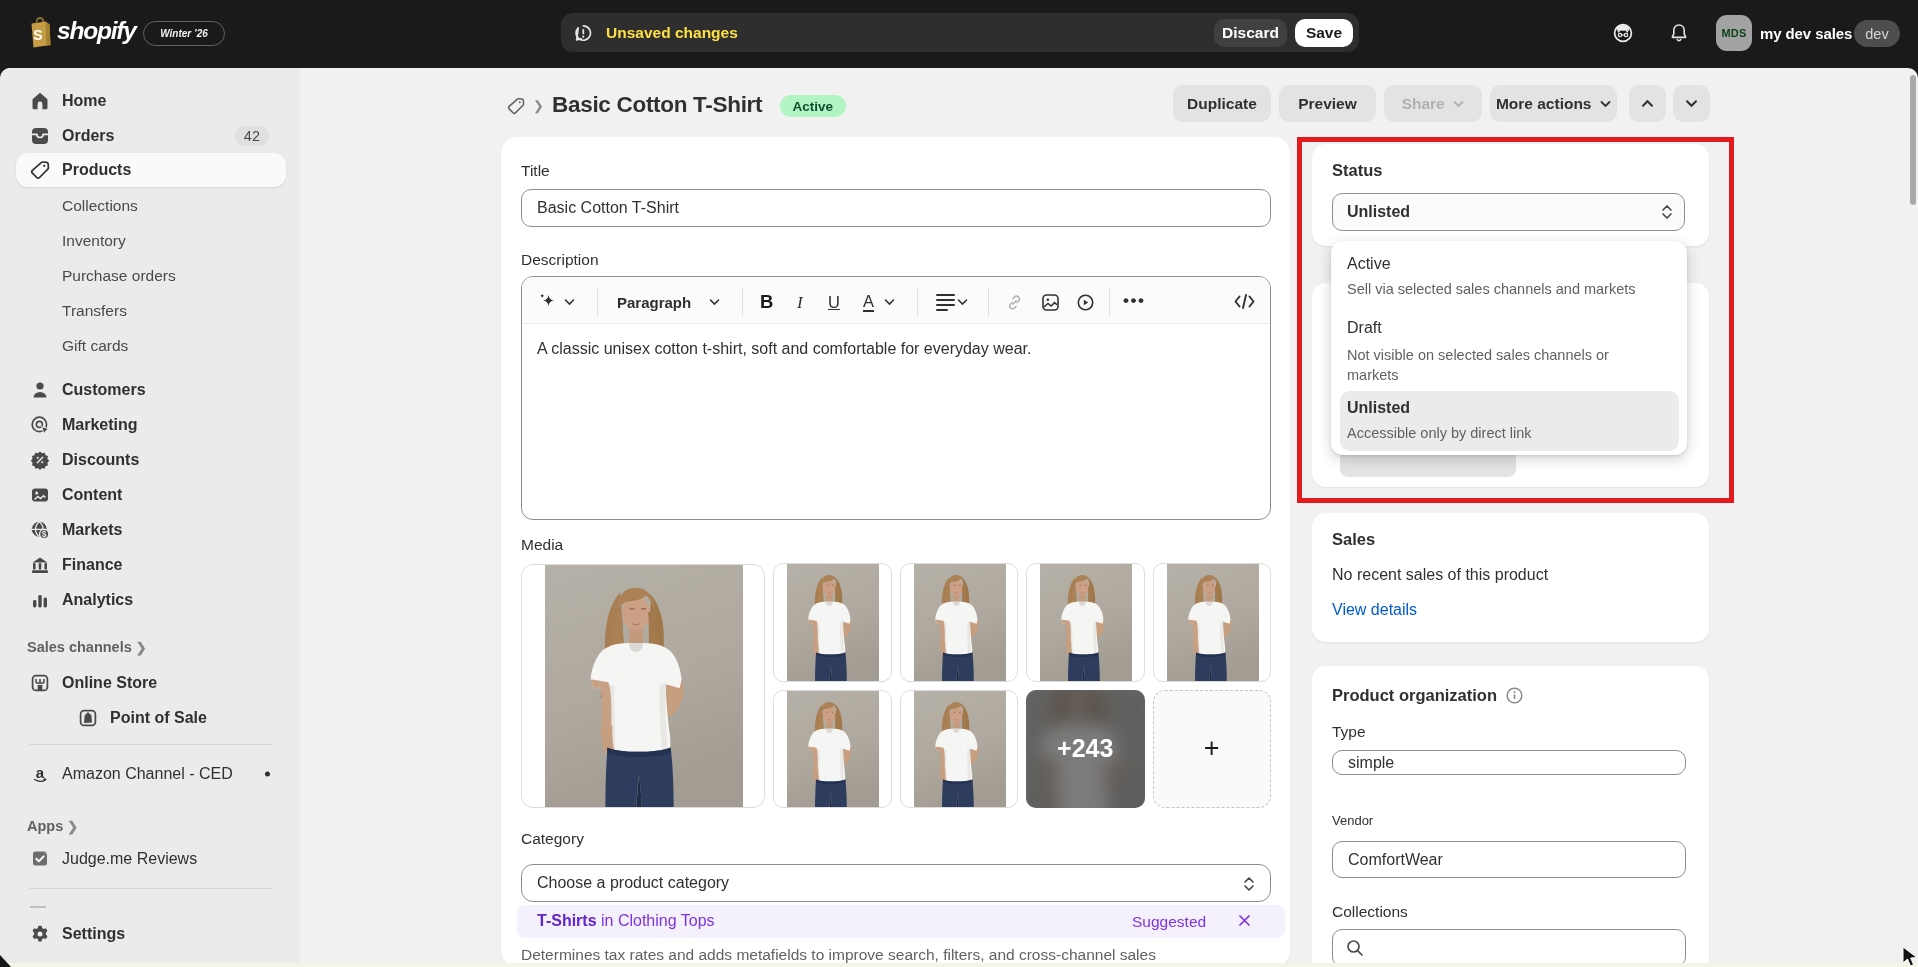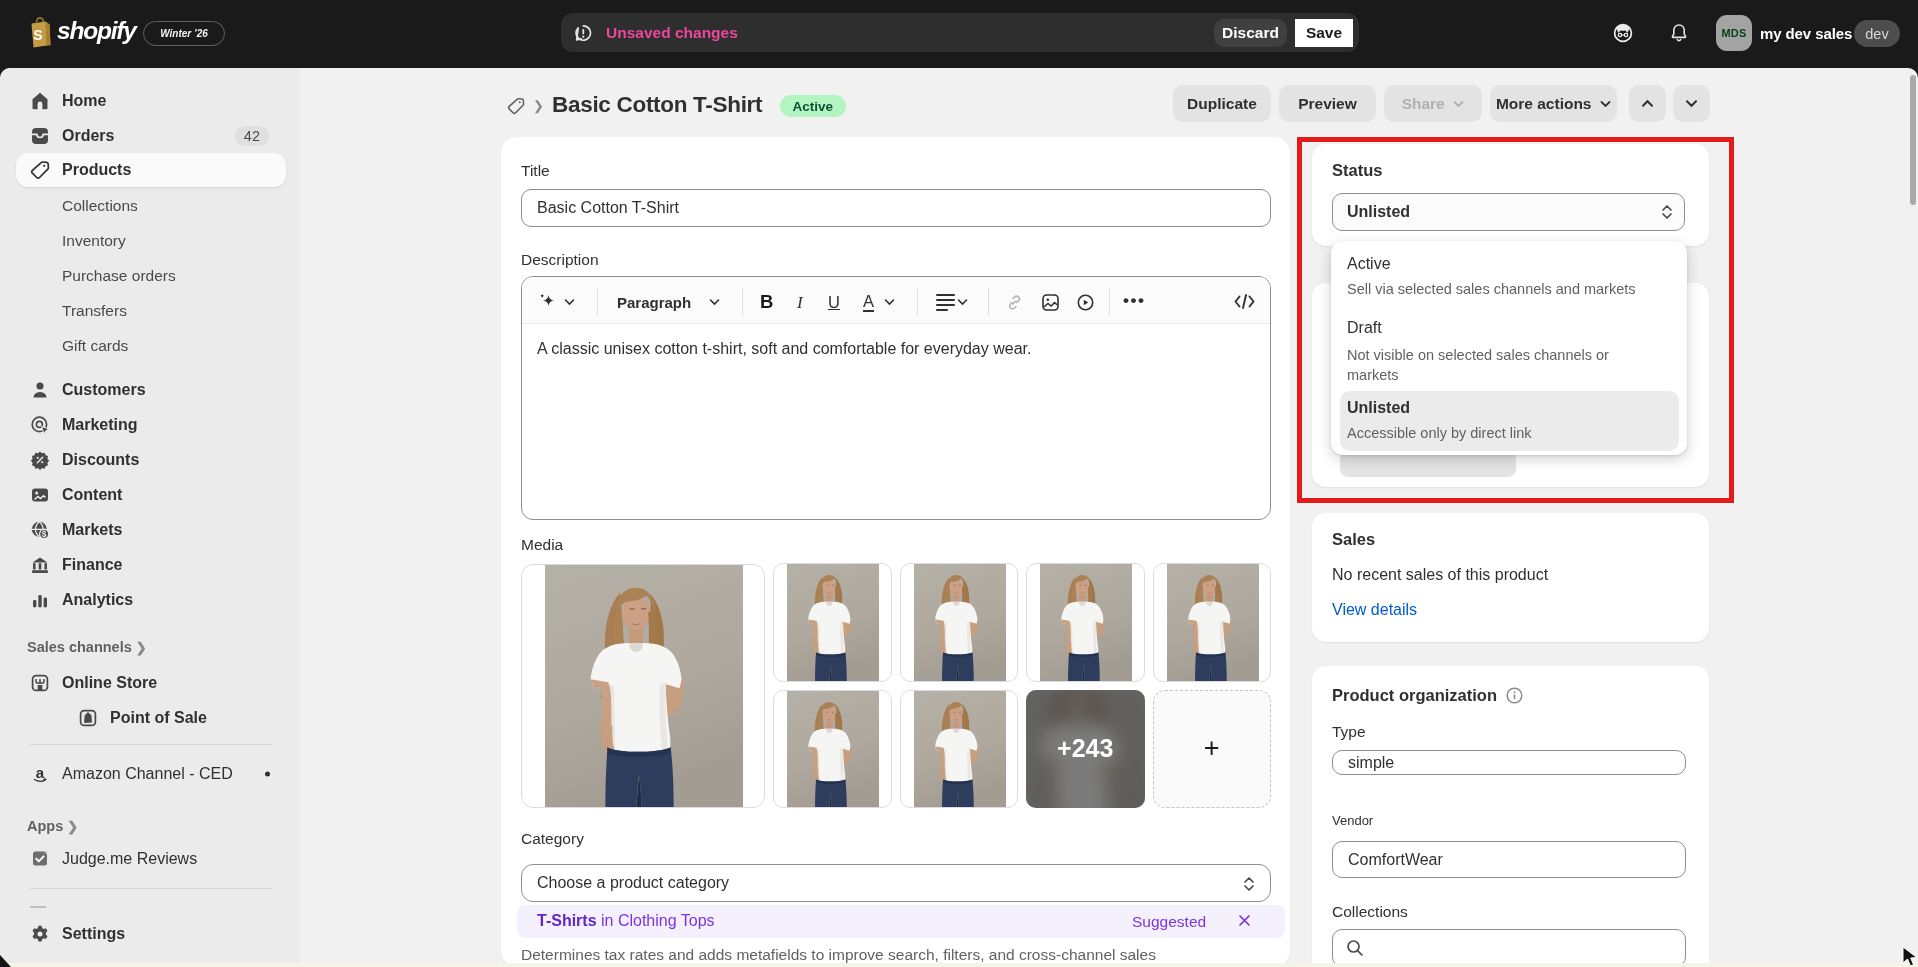--- a/index.html
+++ b/index.html
@@ -37,23 +37,23 @@
     <div class="abs" style="left:143px;top:21px;width:82px;height:25px;border:1.4px solid #62625f;border-radius:13px;display:flex;align-items:center;justify-content:center;">
       <span style="font-size:10px;font-style:italic;font-weight:700;color:#f5f5f3;">Winter ’26</span>
     </div>
 
     <div class="abs" style="left:561px;top:13px;width:798px;height:39px;background:#2e2e2e;border-radius:12px;"></div>
     <svg class="abs" style="left:574px;top:24px;" width="18" height="18" viewBox="0 0 18 18">
       <path d="M9.3 1.8 a7.2 7.2 0 1 1 -5.1 2.1 M4.2 3.9 L2.6 16 l4.8-1.2" fill="none" stroke="#e3e3e3" stroke-width="1.7" stroke-linejoin="round" stroke-linecap="round"></path>
       <rect x="8.4" y="4.9" width="1.8" height="5.4" rx="0.9" fill="#e3e3e3"></rect>
       <circle cx="9.3" cy="12.7" r="1.1" fill="#e3e3e3"></circle>
     </svg>
-    <div class="abs" style="left:606px;top:24px;font-size:15.5px;font-weight:700;color:#ec4899;">Unsaved changes</div>
+    <div class="abs" style="left:606px;top:24px;font-size:15.5px;font-weight:700;color:#fde047;">Unsaved changes</div>
     <div class="abs" style="left:1214px;top:19px;width:73px;height:28px;background:#404040;border-radius:10px;display:flex;align-items:center;justify-content:center;font-size:15.5px;font-weight:700;color:#fff;">Discard</div>
-    <div class="abs" style="left:1295px;top:19px;width:58px;height:28px;background:#ffffff;border-radius:0;display:flex;align-items:center;justify-content:center;font-size:15.5px;font-weight:700;color:#1a1a1a;">Save</div>
+    <div class="abs" style="left:1295px;top:19px;width:58px;height:28px;background:#ffffff;border-radius:10px;display:flex;align-items:center;justify-content:center;font-size:15.5px;font-weight:700;color:#1a1a1a;">Save</div>
 
     <svg class="abs" style="left:1613px;top:23px;" width="20" height="20" viewBox="0 0 20 20">
       <circle cx="10" cy="10" r="8.4" fill="none" stroke="#ececec" stroke-width="1.7"></circle>
       <path d="M3.2 6.5 C4.5 3.6 7 1.9 10 1.9 C13 1.9 15.5 3.6 16.8 6.5 C14.8 7.3 12.5 7.7 10 7.7 C7.5 7.7 5.2 7.3 3.2 6.5 Z" fill="#ececec"></path>
       <path d="M4.5 6.9 l1.2 2 1.3-2 M13 6.9 l1.2 2 1.3-2" fill="none" stroke="#ececec" stroke-width="1.1"></path>
       <circle cx="7" cy="12" r="1.7" fill="none" stroke="#ececec" stroke-width="1.2"></circle>
       <circle cx="13" cy="12" r="1.7" fill="none" stroke="#ececec" stroke-width="1.2"></circle>
       <path d="M8.7 12 h2.6" stroke="#ececec" stroke-width="1.1"></path>
     </svg>
 

